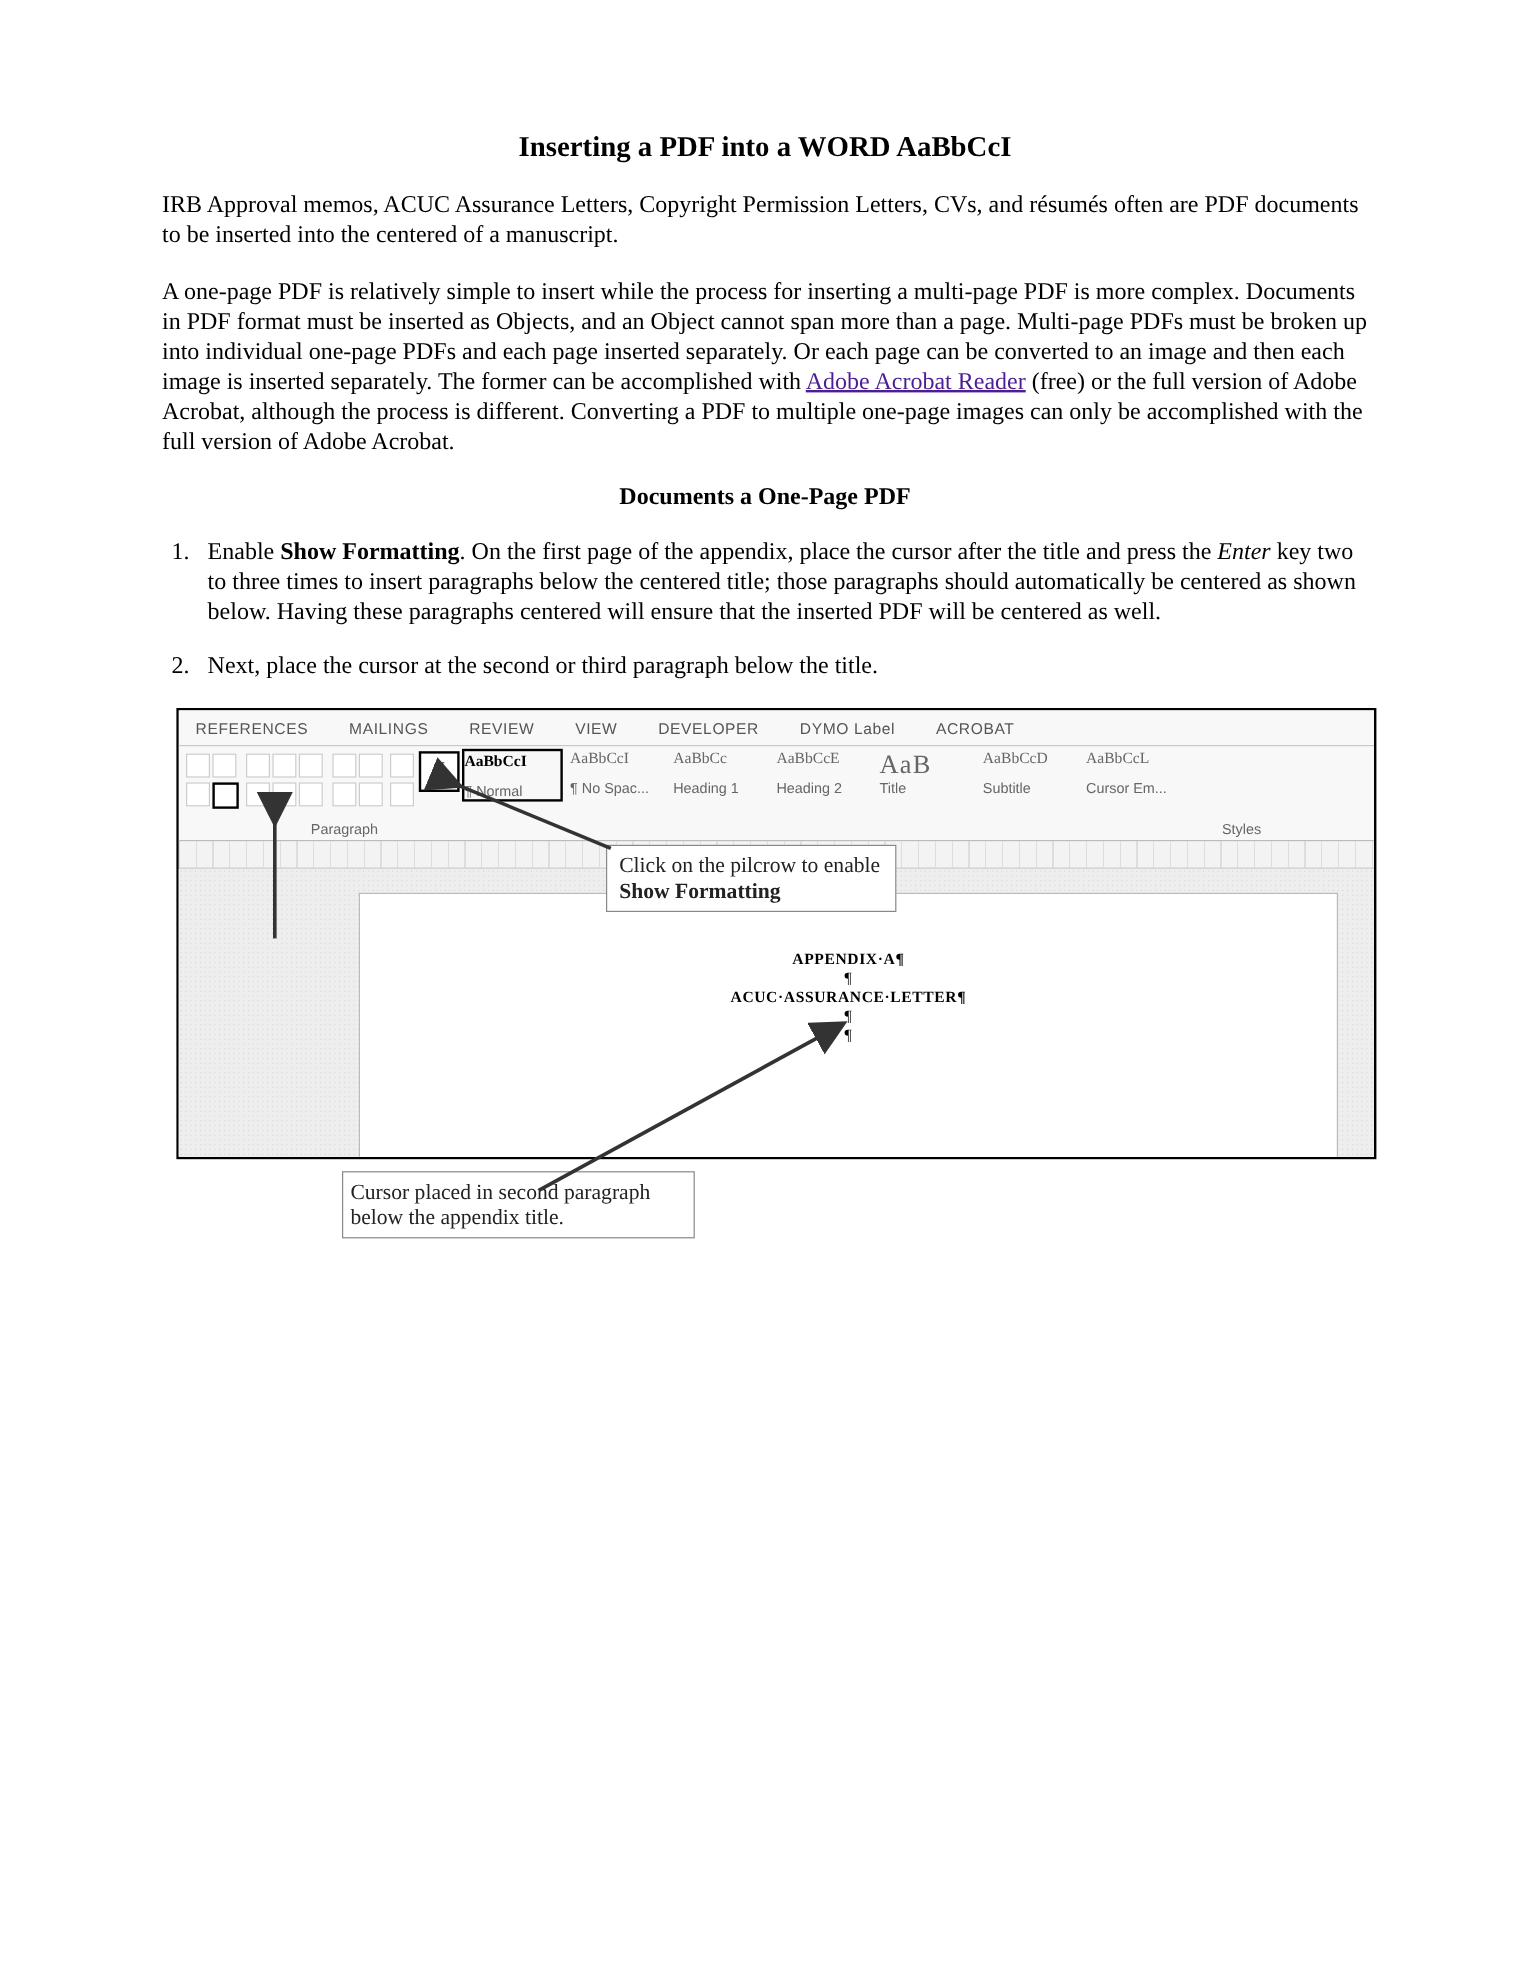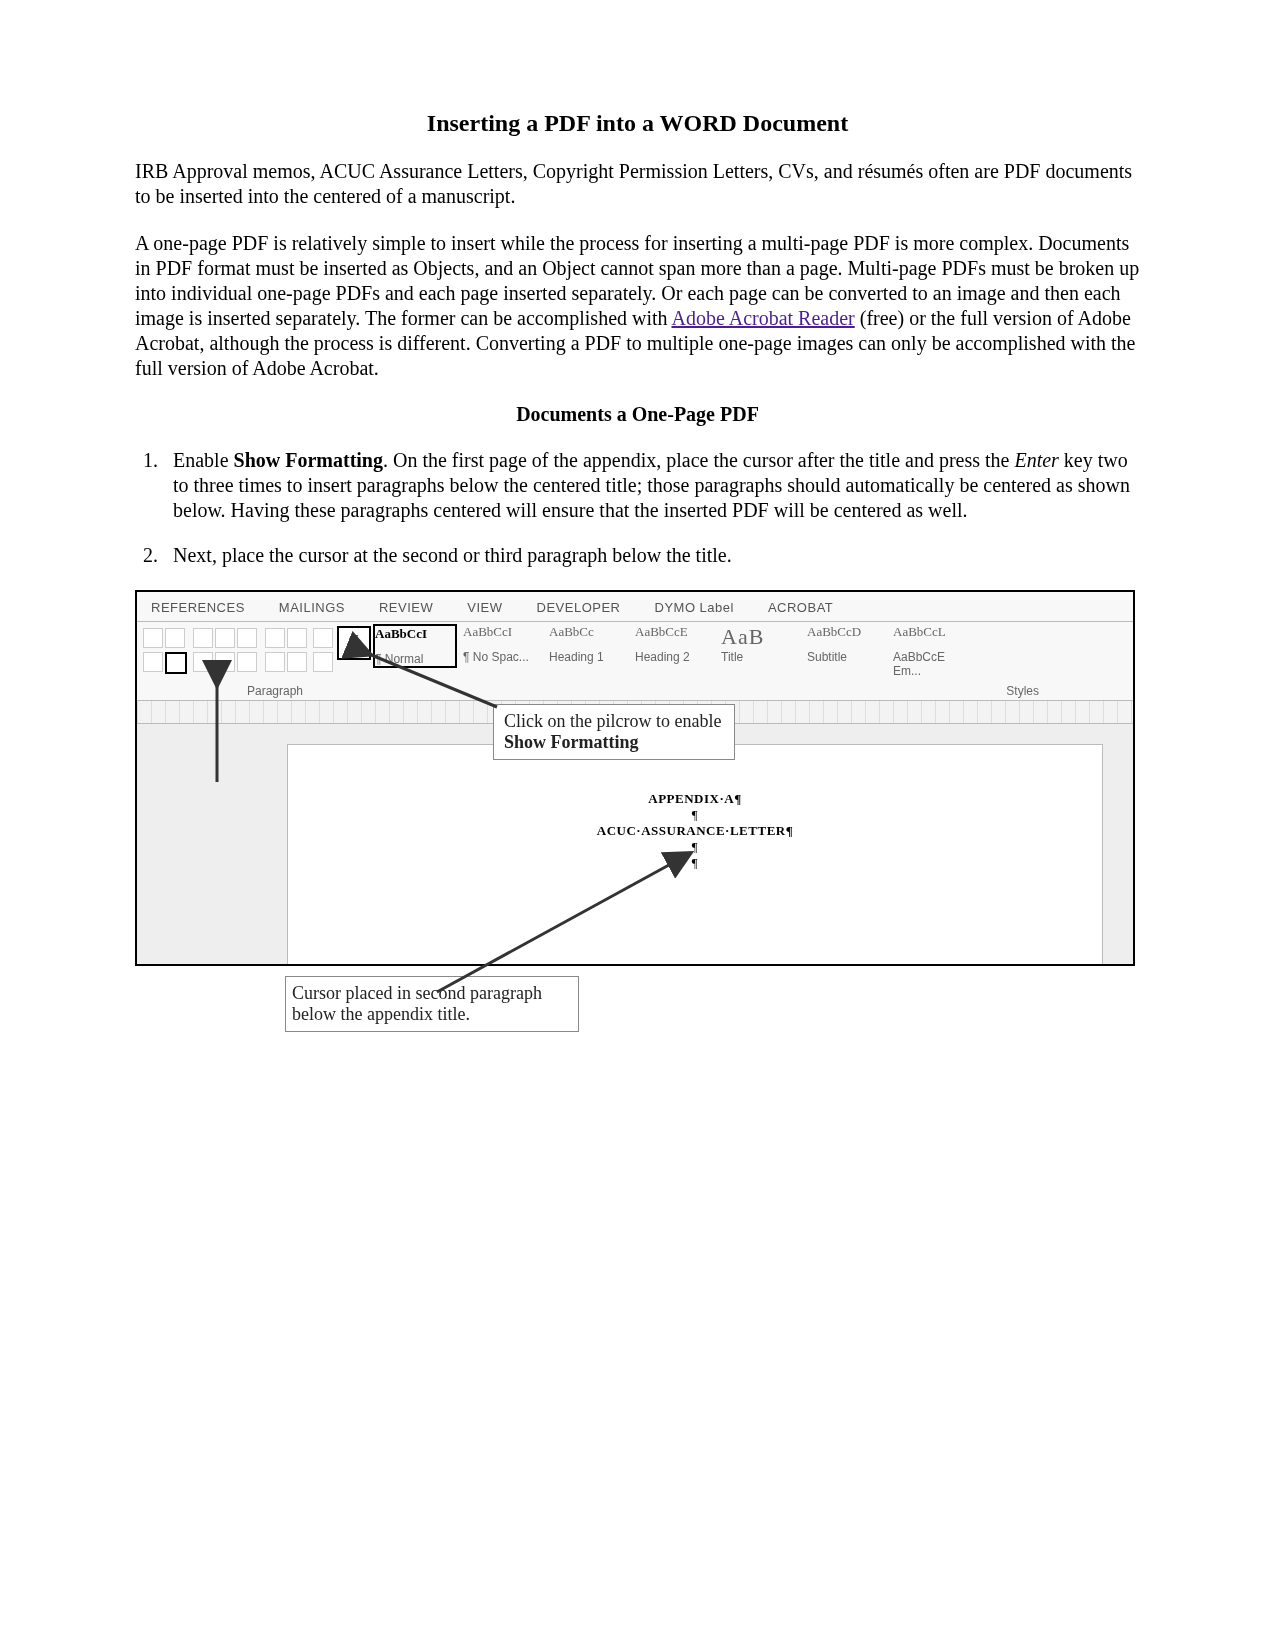--- a/index.html
+++ b/index.html
@@ -43,21 +43,21 @@
     padding-left: 10px;
     line-height: 1.25;
   }
   ol.steps .bold { font-weight: bold; }
   ol.steps .italic { font-style: italic; }
 
   
   .shot {
     position: relative;
     width: 1000px;
-    margin-left: 0;
+    margin-left: 12px;
     border: 2px solid #000;
     background: #fff;
     box-sizing: border-box;
     font-family: "Segoe UI", Arial, sans-serif;
     font-size: 13px;
     color: #444;
   }
   .ribbon-tabs {
     display: flex;
     gap: 34px;
@@ -175,21 +175,21 @@
     padding: 6px 6px;
     font-family: "Times New Roman", serif;
     font-size: 18px;
     color: #222;
   }
 </style>
 </head>
 <body>
 
 <div class="page">
-  <h1 class="title">Inserting a PDF into a WORD Document</h1>
+  <h1 class="title">Inserting a PDF into a WORD AaBbCcI</h1>
 
   <p class="body">IRB Approval memos, ACUC Assurance Letters, Copyright Permission Letters, CVs, and résumés often are PDF documents to be inserted into the centered of a manuscript.</p>
 
   <p class="body">
     <span>A one-page PDF is relatively simple to insert while the process for inserting a multi-page PDF is more complex. Documents in PDF format must be inserted as Objects, and an Object cannot span more than a page. Multi-page PDFs must be broken up into individual one-page PDFs and each page inserted separately. Or each page can be converted to an image and then each image is inserted separately. The former can be accomplished with </span><a class="underline" href="#">Adobe Acrobat Reader</a><span> (free) or the full version of Adobe Acrobat, although the process is different. Converting a PDF to multiple one-page images can only be accomplished with the full version of Adobe Acrobat.</span>
   </p>
 
   <h2 class="subtitle">Documents a One-Page PDF</h2>
 
   <ol class="steps">
@@ -255,21 +255,21 @@
         <div class="style-tile title">
           <div class="preview">AaB</div>
           <div class="label">Title</div>
         </div>
         <div class="style-tile">
           <div class="preview">AaBbCcD</div>
           <div class="label">Subtitle</div>
         </div>
         <div class="style-tile">
           <div class="preview">AaBbCcL</div>
-          <div class="label">AaBbCcE Em...</div>
+          <div class="label">Cursor Em...</div>
         </div>
       </div>
       <div class="group-label" style="right:94px;">Styles</div>
     </div>
 
     <div class="ruler"></div>
 
     <div class="doc-area">
       <div class="doc-page">
         <div class="doc-center" style="top:46px;">APPENDIX·A¶</div>

